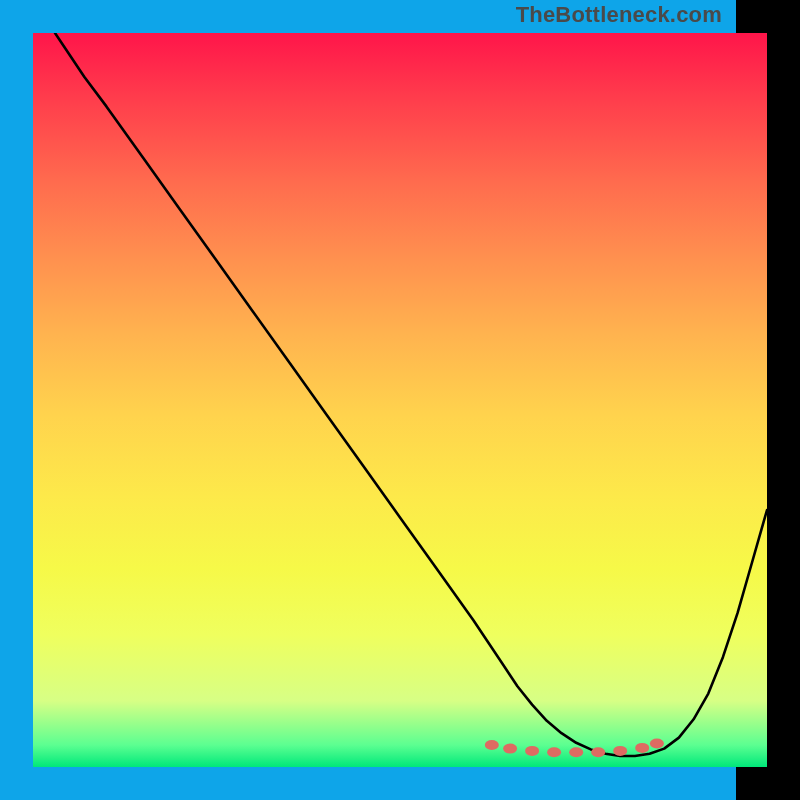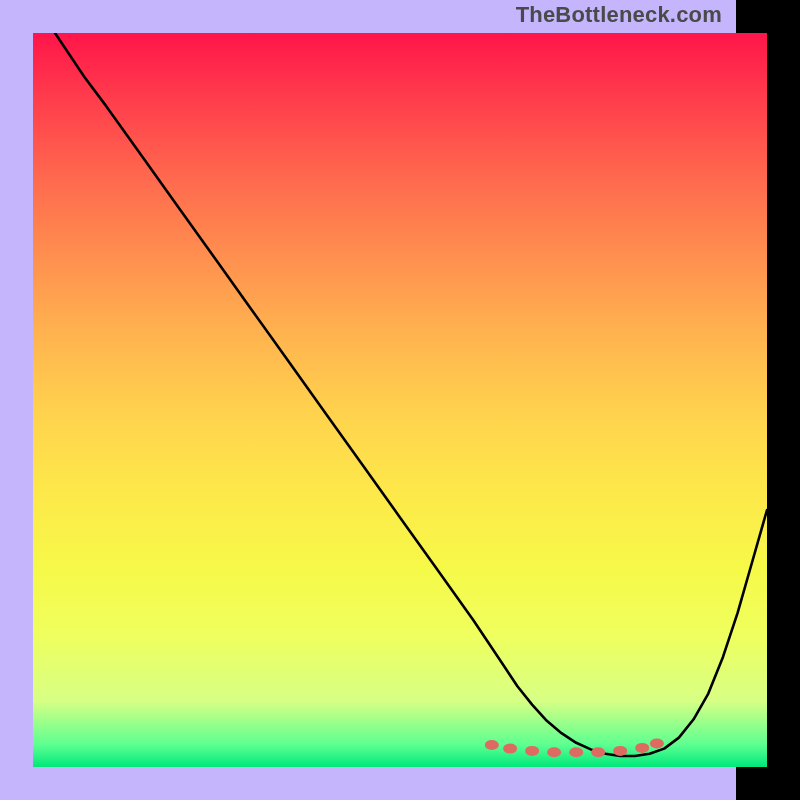--- a/index.html
+++ b/index.html
@@ -1,21 +1,21 @@
 <!DOCTYPE html>
 <html><head>
 <meta charset="utf-8">
 <style>
   * { margin: 0; padding: 0; box-sizing: border-box; }
   html, body { width: 800px; height: 800px; overflow: hidden; background: #000; }
   .frame {
     position: relative;
     width: 736px;
     height: 800px;
-    background: #c4b5fd;
+    background: #0ea5e9;
   }
   .watermark {
     position: absolute;
     top: 2px;
     right: 14px;
     font-family: Arial, Helvetica, sans-serif;
     font-size: 22px;
     color: #4a4a4a;
     font-weight: 600;
     letter-spacing: 0.2px;

